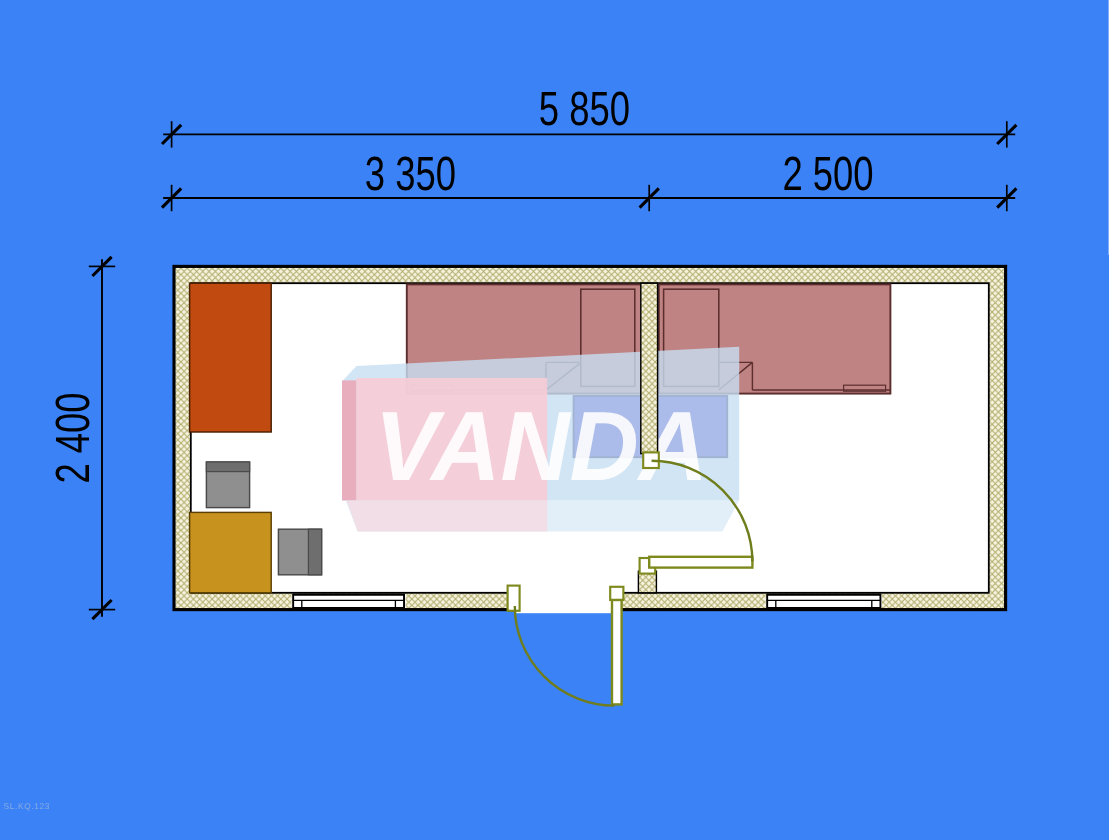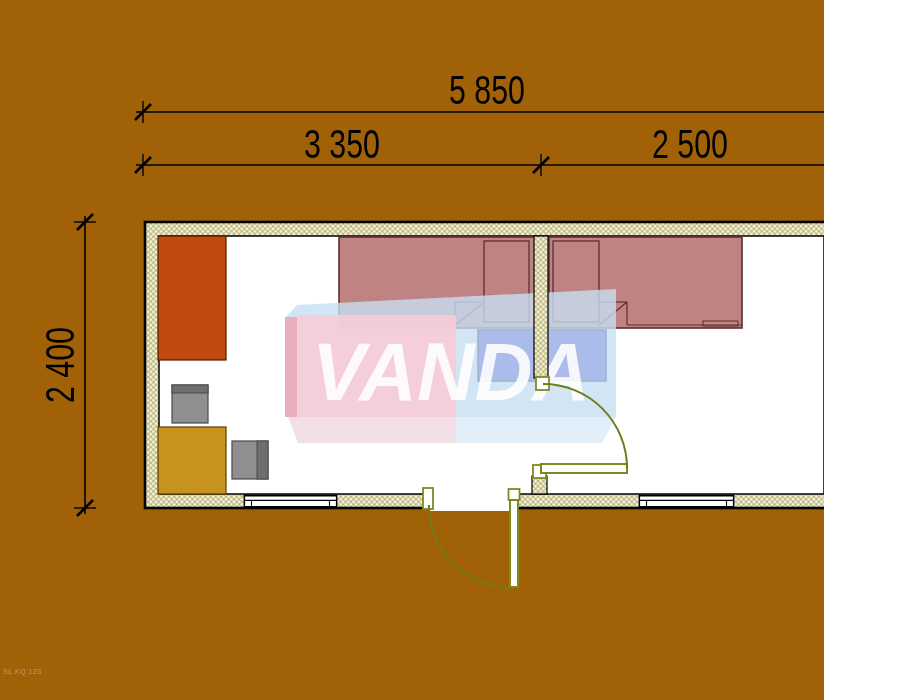--- a/index.html
+++ b/index.html
@@ -1,16 +1,16 @@
 <!DOCTYPE html>
 <html><head>
 <meta charset="utf-8">
 <style>
   html,body{margin:0;padding:0;background:#ffffff;}
-  .page{position:relative;width:824px;height:700px;background:#a16207;overflow:hidden;
+  .page{position:relative;width:924px;height:700px;background:#3b82f6;overflow:hidden;
         font-family:"Liberation Sans",sans-serif;}
   svg{display:block;}
   text{font-family:"Liberation Sans",sans-serif;}
   .dim-text{fill:#000000;font-size:40px;}
   .corner-code{fill:#c9cdd1;font-size:7px;letter-spacing:.5px;}
   .wm-text{fill:#ffffff;fill-opacity:.88;font-weight:bold;font-style:italic;font-size:82px;}
 </style>
 </head>
 <body>
 

